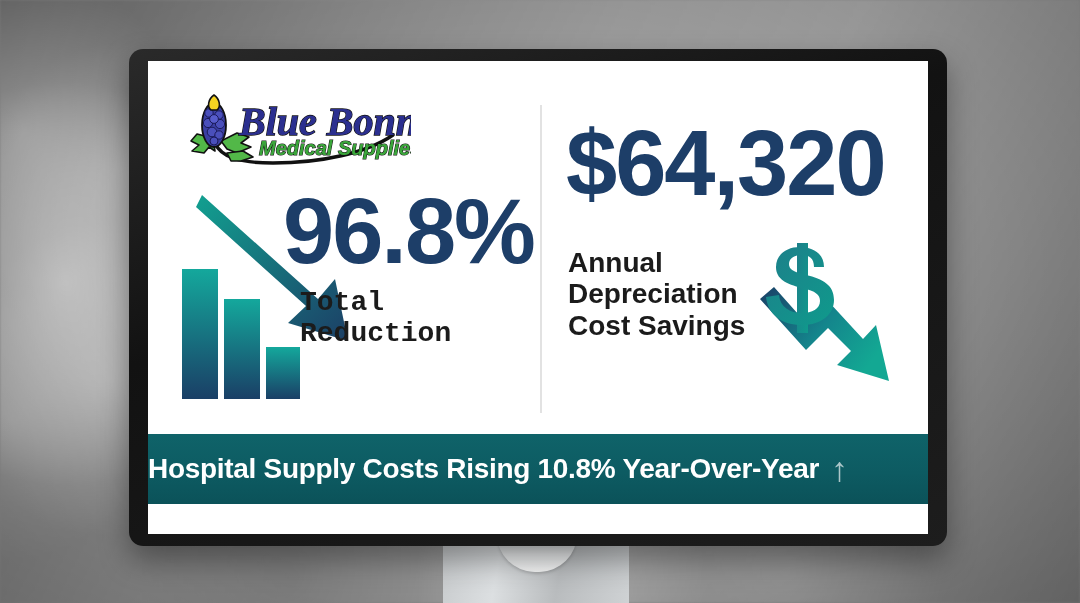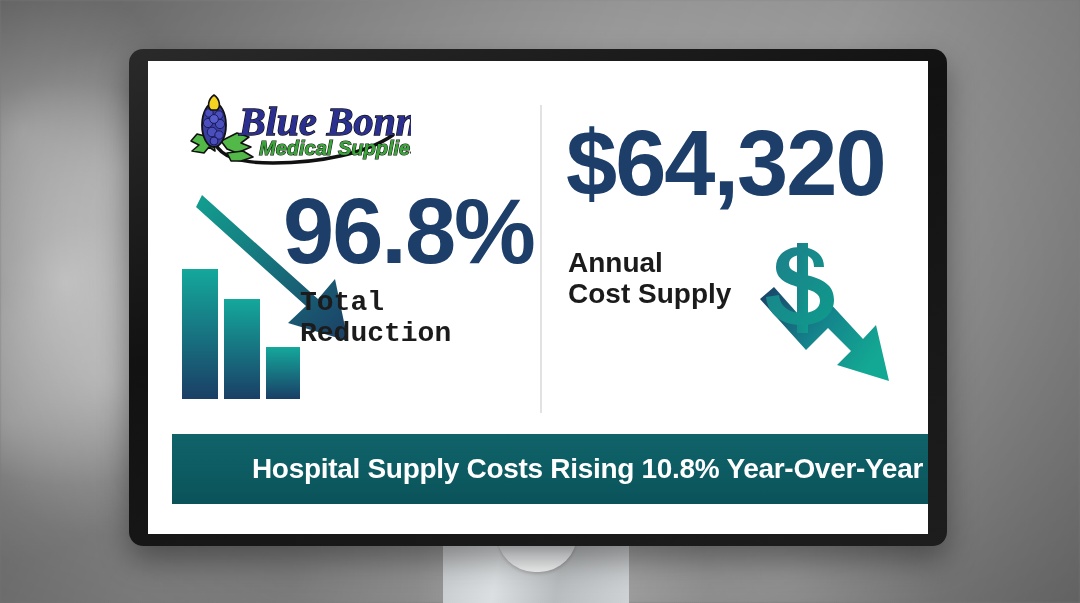--- a/index.html
+++ b/index.html
@@ -85,21 +85,21 @@
   #money{
     position:absolute;left:22px;top:10px;font-size:92px;text-align:center;
   }
   #right-label{position:absolute;left:24px;top:140px;}
   #dollar-arrow{position:absolute;left:214px;top:136px;width:135px;height:155px;}
 
   
   #banner{
     position:absolute;left:0;top:373px;width:780px;height:70px;
     background:linear-gradient(180deg,#0f6369 0%,#0d5b62 55%,#0b5259 100%);
-    display:flex;align-items:center;justify-content:flex-end;margin-left:24px;
+    display:flex;align-items:center;justify-content:flex-start;
   }
   #banner-text{
     color:#ffffff;font-weight:bold;font-size:28px;letter-spacing:-.3px;
     white-space:nowrap;
   }
   #banner-arrow{
     color:rgba(255,255,255,.66);font-size:34px;line-height:1;
     margin-left:12px;font-weight:normal;
   }
   #screen-foot{
@@ -179,21 +179,22 @@
           <div class="stat-label">Reduction</div>
         </div>
       </div>
 
       <div id="right-panel">
 
         <div id="money" class="stat-num">$64,320</div>
 
         <div id="right-label">
           <div class="stat-label">Annual</div>
-          <div class="stat-label">Cost Supply</div>
+          <div class="stat-label">Depreciation</div>
+          <div class="stat-label">Cost Savings</div>
         </div>
 
         <svg id="dollar-arrow" viewBox="0 0 135 155">
           <defs>
             <linearGradient id="dollarGrad" x1="0" y1="0" x2="1" y2="1">
               <stop offset="0%" stop-color="#1d7f8a"></stop>
               <stop offset="100%" stop-color="#0f9a8c"></stop>
             </linearGradient>
             <linearGradient id="zigGrad" x1="0" y1="0" x2="1" y2="0.55">
               <stop offset="0%" stop-color="#1a3f66"></stop>

